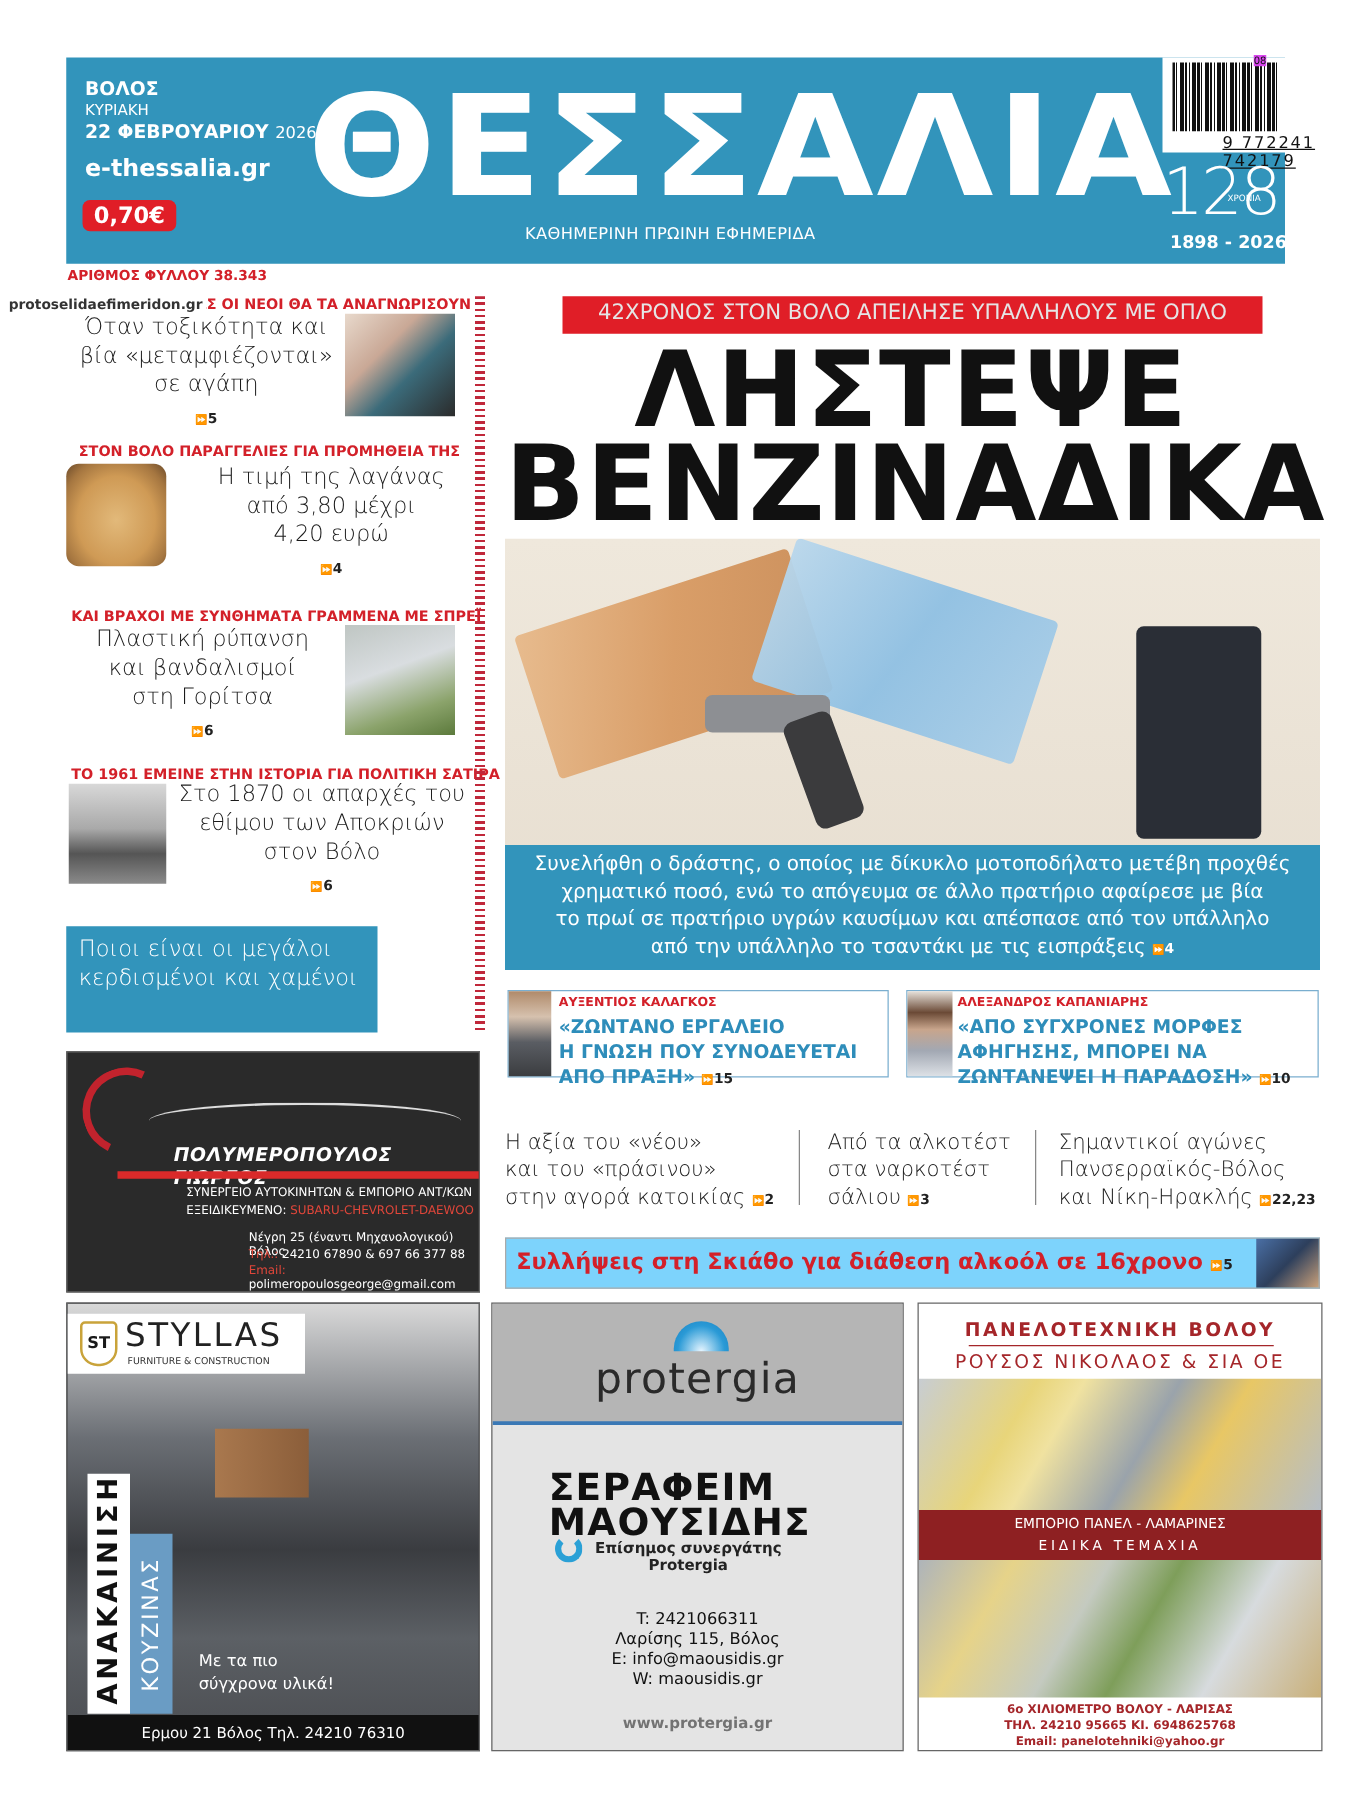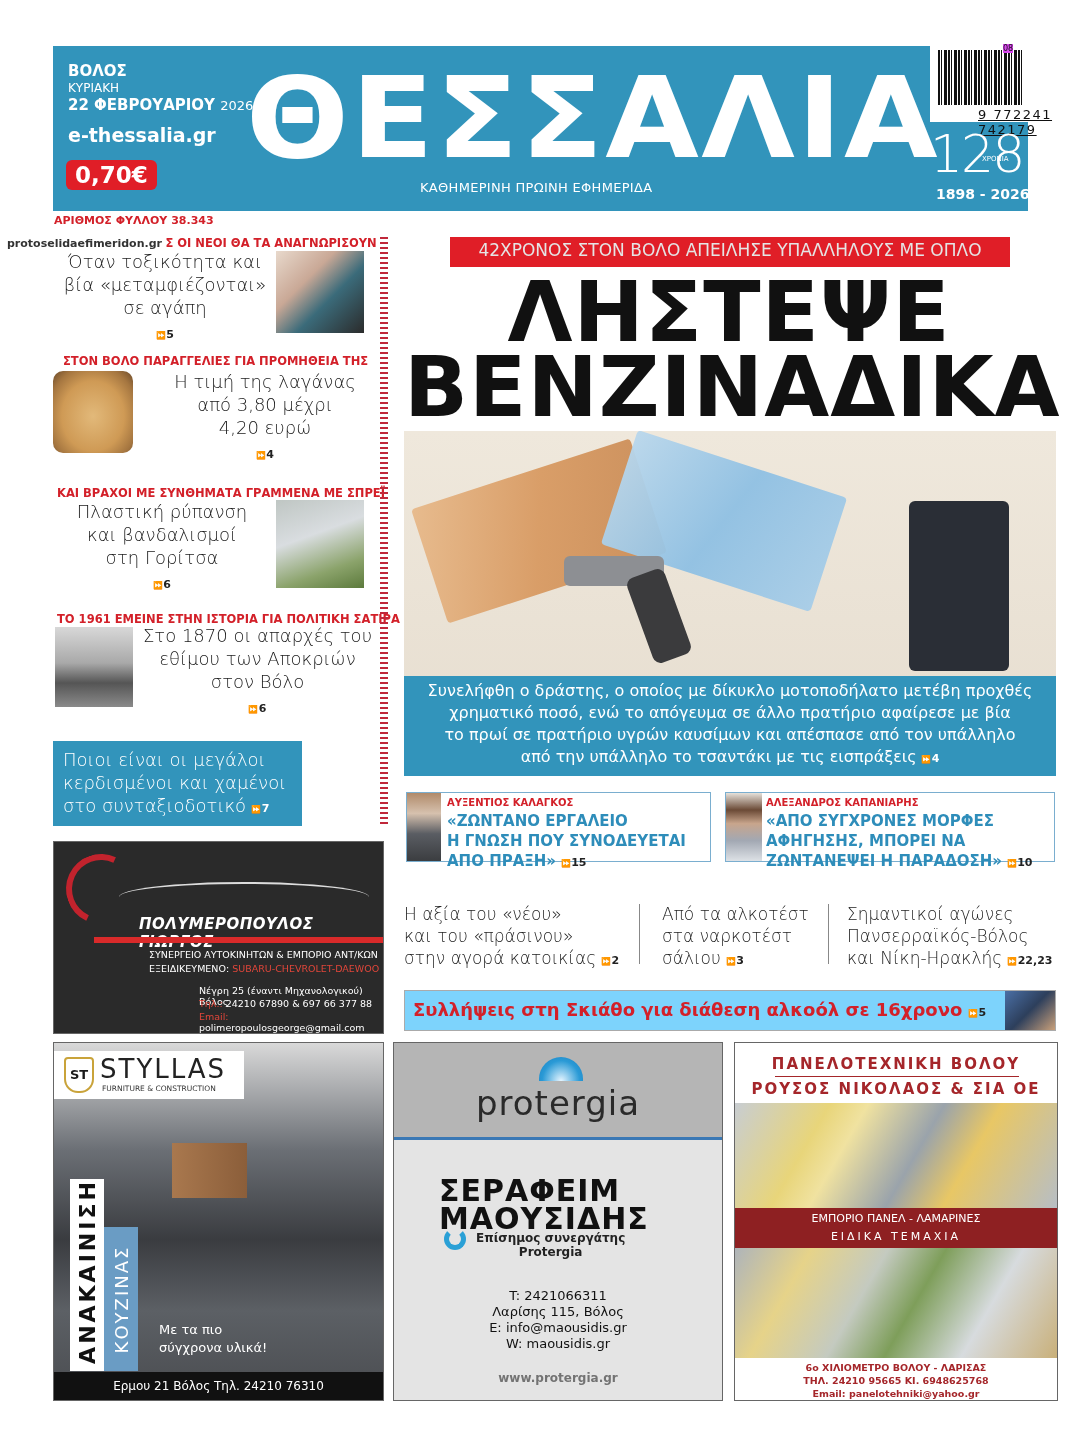--- a/index.html
+++ b/index.html
@@ -6,21 +6,21 @@
   body { width: 1080px; height: 1452px; background: #ffffff; font-family: "DejaVu Sans", sans-serif; position: relative; overflow: hidden; color: #1a1a1a; }
   .abs { position: absolute; }
 
   
   .masthead { left: 53px; top: 46px; width: 975px; height: 165px; background: #3294bb; }
   .mh-city { left: 68px; top: 62px; color: #fff; font-weight: bold; font-size: 15px; }
   .mh-day { left: 68px; top: 81px; color: #fff; font-size: 12px; }
   .mh-date { left: 68px; top: 96px; color: #fff; font-weight: bold; font-size: 15px; }
   .mh-date span { font-weight: normal; font-size: 13px; }
   .mh-site { left: 68px; top: 124px; color: #fff; font-weight: bold; font-size: 19px; }
-  .mh-price { left: 66px; top: 160px; background: #e01e27; color: #fff; font-weight: bold; font-size: 23px; padding: 2px 9px; border-radius: 6px; }
+  .mh-price { left: 66px; top: 160px; background: #e01e27; color: #fff; font-weight: bold; font-size: 18px; padding: 2px 9px; border-radius: 6px; }
   .mh-title { left: 246px; top: 62px; width: 630px; height: 112px; color: #fff; font-family: "DejaVu Sans", sans-serif; font-weight: bold; font-size: 112px; line-height: 112px; letter-spacing: 2px; text-align: center; transform: scaleX(1.08); transform-origin: left; }
   .mh-sub { left: 420px; top: 180px; color: #fff; font-size: 13px; letter-spacing: 0.3px; }
   .barcode { left: 930px; top: 46px; width: 100px; height: 76px; background: #fff; }
   .bars { left: 938px; top: 50px; width: 86px; height: 55px;
     background: repeating-linear-gradient(90deg, #111 0 2px, #fff 2px 3px, #111 3px 4px, #fff 4px 6px, #111 6px 9px, #fff 9px 10px); }
   .bar-num { left: 978px; top: 107px; font-size: 13px; color: #111; letter-spacing: 1.5px; text-decoration: underline; }
   .bar-sup { left: 1003px; top: 44px; font-size: 8px; color: #111; background:#d946ef; }
   .mh-years { left: 930px; top: 128px; color: #fff; font-size: 52px; line-height: 52px; font-weight: 300; letter-spacing: -2px; }
   .mh-xronia { left: 982px; top: 155px; color: #fff; font-size: 7px; }
   .mh-range { left: 936px; top: 186px; color: #fff; font-size: 14px; font-weight: bold; }
@@ -119,21 +119,20 @@
 <div class="abs" style="left:135px;top:624px;width:245px;">
   <div class="lcol-text">Στο 1870 οι απαρχές του</div>
   <div class="lcol-text">εθίμου των Αποκριών</div>
   <div class="lcol-text">στον Βόλο</div>
   <div style="text-align:center;margin-top:4px;"><span class="pageref" style="font-size:8px;">⏩</span><span class="pageref">6</span></div>
 </div>
 
 <div class="abs bluebox">
   <div>Ποιοι είναι οι μεγάλοι</div>
   <div>κερδισμένοι και χαμένοι</div>
-  <div><span>στο συνταξιοδοτικό</span> <span style="font-size:8px;font-weight:bold;">⏩</span><span style="font-size:11px;font-weight:bold;">7</span></div>
 </div>
 
 <div class="abs divider"></div>
 
 <div class="abs main-kicker">42ΧΡΟΝΟΣ ΣΤΟΝ ΒΟΛΟ ΑΠΕΙΛΗΣΕ ΥΠΑΛΛΗΛΟΥΣ ΜΕ ΟΠΛΟ</div>
 <div class="abs headline" style="top:270px;">ΛΗΣΤΕΨΕ</div>
 <div class="abs headline" style="top:345px;">ΒΕΝΖΙΝΑΔΙΚΑ</div>
 
 <div class="abs main-photo">
 
@@ -247,21 +246,21 @@
     <div>Λαρίσης 115, Βόλος</div>
     <div>E: info@maousidis.gr</div>
     <div>W: maousidis.gr</div>
   </div>
   <div style="position:absolute;left:0;width:100%;top:328px;text-align:center;font-size:12px;font-weight:bold;color:#737373;">www.protergia.gr</div>
 </div>
 
 <div class="abs ad ad4">
   <div style="position:absolute;left:0;width:100%;top:12px;text-align:center;font-size:15px;color:#a5262a;font-weight:bold;letter-spacing:2px;">ΠΑΝΕΛΟΤΕΧΝΙΚΗ ΒΟΛΟΥ</div>
   <div style="position:absolute;left:40px;width:244px;top:33px;height:1px;background:#a5262a;"></div>
-  <div style="position:absolute;left:0;width:100%;top:37px;text-align:center;font-size:15px;color:#a5262a;font-weight:bold;letter-spacing:2px;">ΡΟΥΣΟΣ ΝΙΚΟΛΑΟΣ &amp; ΣΙΑ ΟΕ</div>
+  <div style="position:absolute;left:0;width:100%;top:37px;text-align:center;font-size:15px;color:#a5262a;font-weight:normal;letter-spacing:2px;">ΡΟΥΣΟΣ ΝΙΚΟΛΑΟΣ &amp; ΣΙΑ ΟΕ</div>
   <div style="position:absolute;left:0;top:60px;width:100%;height:105px;background:linear-gradient(120deg,#c8cdd2 0%,#e8d57a 25%,#f0e2a0 35%,#9aa3ab 55%,#e8c765 70%,#b7bec5 100%);"></div>
   <div style="position:absolute;left:0;top:165px;width:100%;height:40px;background:#8e2022;color:#fff;text-align:center;font-size:11px;line-height:18px;padding-top:2px;">
     <div>ΕΜΠΟΡΙΟ ΠΑΝΕΛ - ΛΑΜΑΡΙΝΕΣ</div>
     <div style="letter-spacing:3px;">ΕΙΔΙΚΑ ΤΕΜΑΧΙΑ</div>
   </div>
   <div style="position:absolute;left:0;top:205px;width:100%;height:110px;background:linear-gradient(120deg,#aeb4ba 0%,#e6d389 20%,#c4cac0 40%,#7e9e5a 55%,#d7dbde 75%,#c9b07a 100%);"></div>
   <div style="position:absolute;left:0;width:100%;top:318px;text-align:center;font-size:9.5px;line-height:13px;color:#a5262a;font-weight:bold;">
     <div>6ο ΧΙΛΙΟΜΕΤΡΟ ΒΟΛΟΥ - ΛΑΡΙΣΑΣ</div>
     <div>ΤΗΛ. 24210 95665 ΚΙ. 6948625768</div>
     <div>Email: panelotehniki@yahoo.gr</div>

